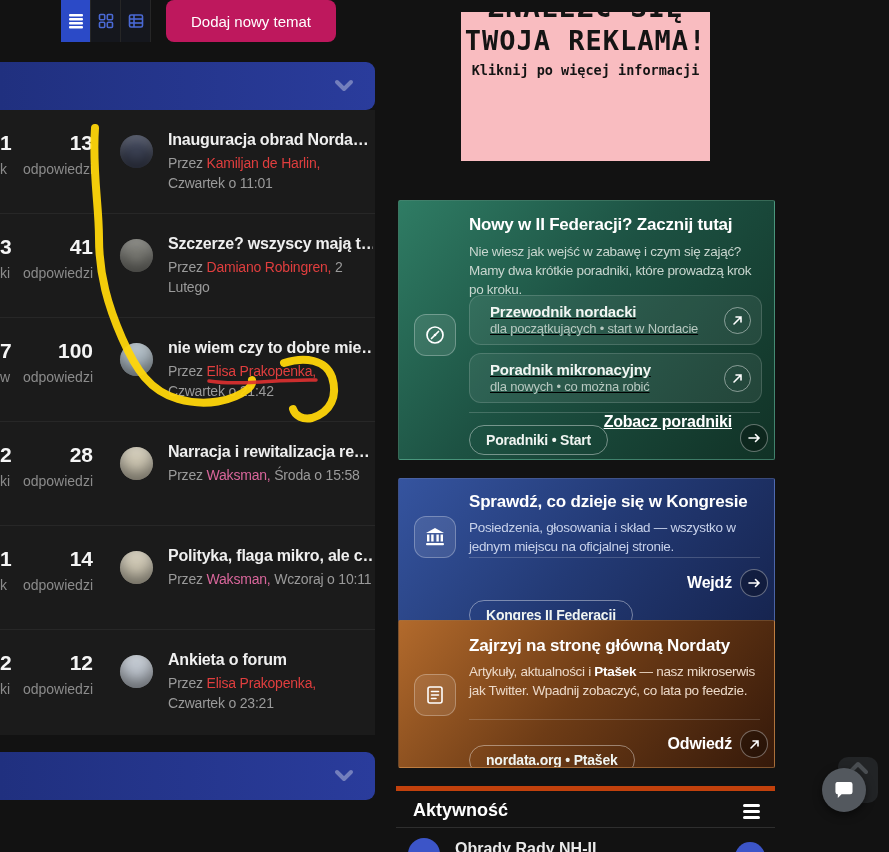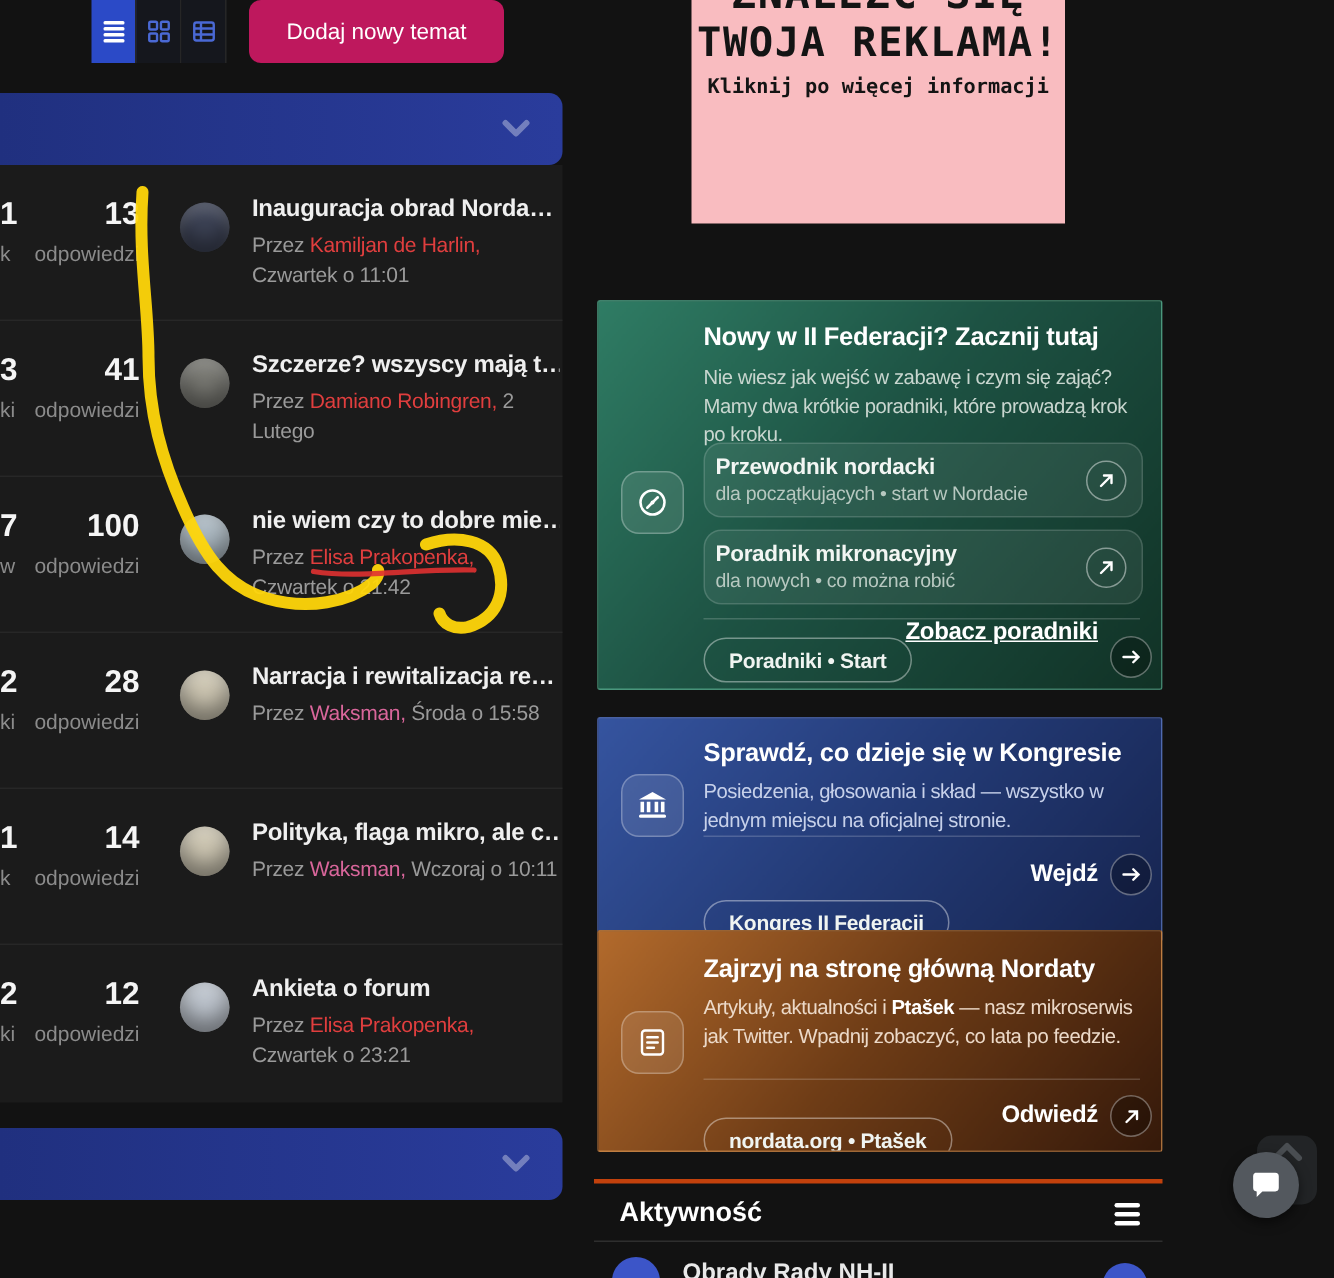--- a/index.html
+++ b/index.html
@@ -32,21 +32,21 @@
   .s2n { position:absolute; left:0; top:21px; width:93px; text-align:right; font-size:21px; font-weight:700; color:#f5f5f5; }
   .s2l { position:absolute; left:0; top:51px; width:93px; text-align:right; font-size:14px; color:#8b8b8b; }
   .avatar { position:absolute; left:120px; top:25px; width:33px; height:33px; border-radius:50%;
     box-shadow:inset 0 -8px 14px rgba(0,0,0,.45), inset 0 6px 8px rgba(255,255,255,.18); cursor:pointer; }
   .content { position:absolute; left:168px; top:21px; width:205px; }
   .t-title { font-size:16px; font-weight:700; color:#efefef; letter-spacing:-0.2px;
     white-space:nowrap; overflow:hidden; cursor:pointer; }
   .t-meta { margin-top:4px; font-size:14px; line-height:20px; color:#9a9a9a; letter-spacing:-0.2px; }
   .t-meta .author { font-weight:500; cursor:pointer; }
   
-  #ad { position:absolute; left:461px; top:0; width:249px; height:149px; background:#f9bcc0;
+  #ad { position:absolute; left:461px; top:12px; width:249px; height:149px; background:#f9bcc0;
     color:#141414; text-align:center; overflow:hidden; cursor:pointer;
     font-family:"DejaVu Sans Mono", monospace; font-weight:bold; }
   #ad .l1 { font-size:28px; line-height:30px; margin-top:-19px; letter-spacing:1px; }
   #ad .l2 { font-size:27px; line-height:30px; margin-top:3px; letter-spacing:1px; }
   #ad .l3 { font-size:13.5px; margin-top:6px; }
   
   .card { position:absolute; left:398px; width:377px; border-radius:2px; overflow:hidden; }
   #card-guide { top:200px; height:260px;
     background:linear-gradient(130deg,#2f7c64 0%,#1d5243 45%,#113226 100%);
     border:1px solid rgba(125,205,175,.35); }
@@ -56,36 +56,36 @@
   #card-nordata { top:620px; height:148px;
     background:linear-gradient(130deg,#b26a2c 0%,#6e3c16 48%,#35190a 100%);
     border:1px solid rgba(230,175,115,.3); }
   .icon-sq { position:absolute; left:15px; width:42px; height:42px; border-radius:12px;
     background:rgba(255,255,255,.10); border:1px solid rgba(255,255,255,.28);
     display:flex; align-items:center; justify-content:center; }
   .c-title { position:absolute; left:70px; font-size:17px; font-weight:700; color:#ffffff; letter-spacing:-0.2px; }
   .c-body { position:absolute; left:70px; width:300px; font-size:13.5px; line-height:19px; letter-spacing:-0.3px; }
   .g-item { position:absolute; left:70px; width:293px; height:50px; border-radius:12px;
     background:rgba(255,255,255,.07); border:1px solid rgba(255,255,255,.15);
-    padding:7px 7px; cursor:pointer; }
+    padding:7px 20px; cursor:pointer;text-decoration:underline; }
   .g-item .gi-t { font-size:15px; font-weight:700; color:#f2f6f3; letter-spacing:-0.2px; }
   .g-item .gi-s { font-size:13px; color:#b7c8c0; margin-top:1px; letter-spacing:-0.2px; }
   .mini-arrow { position:absolute; right:10px; top:11px; width:27px; height:27px; border-radius:50%;
     border:1.5px solid rgba(255,255,255,.45); display:flex; align-items:center; justify-content:center; }
   .divider { position:absolute; left:70px; right:14px; height:1px; background:rgba(255,255,255,.18); }
   .pill { position:absolute; left:70px; height:30px; border-radius:16px;
     border:1.5px solid rgba(255,255,255,.4); color:#f0f4f1; font-size:14px; font-weight:600;
     display:inline-flex; align-items:center; padding:0 16px; letter-spacing:-0.2px; cursor:pointer; }
   .cta-text { position:absolute; right:42px; font-size:16px; font-weight:700; color:#ffffff; letter-spacing:-0.2px; cursor:pointer; }
   .cta-circle { position:absolute; right:6px; width:28px; height:28px; border-radius:50%;
     background:rgba(0,0,0,.28); border:1.5px solid rgba(255,255,255,.35);
     display:flex; align-items:center; justify-content:center; cursor:pointer; }
   
   #activity { position:absolute; left:396px; top:786px; width:379px; }
-  #activity .hdr { position:relative; height:42px; border-top:3px solid #c2410c; border-bottom:1px solid #2e2e2e; }
+  #activity .hdr { position:relative; height:42px; border-top:5px solid #c2410c; border-bottom:1px solid #2e2e2e; }
   #activity .hdr .a-title { position:absolute; left:17px; top:9px; font-size:18px; font-weight:700; color:#fff; }
   #activity .hdr .burger { position:absolute; right:15px; top:13px; cursor:pointer; }
   #activity .burger i { display:block; width:17px; height:3px; background:#fff; border-radius:2px; margin-bottom:3px; }
   .act-avatar { position:absolute; left:12px; top:52px; width:32px; height:32px; border-radius:50%; background:#3c55c8; }
   .act-title { position:absolute; left:59px; top:54px; font-size:16px; font-weight:700; color:#e9e9e9; }
   .act-badge { position:absolute; left:339px; top:56px; width:30px; height:30px; border-radius:50%; background:#3c55c8; }
   
   #scrolltop { position:absolute; left:838px; top:757px; width:40px; height:46px; border-radius:10px;
     background:#222426; cursor:pointer; z-index:39; }
   #chatfab { position:absolute; left:822px; top:768px; width:44px; height:44px; border-radius:50%;

